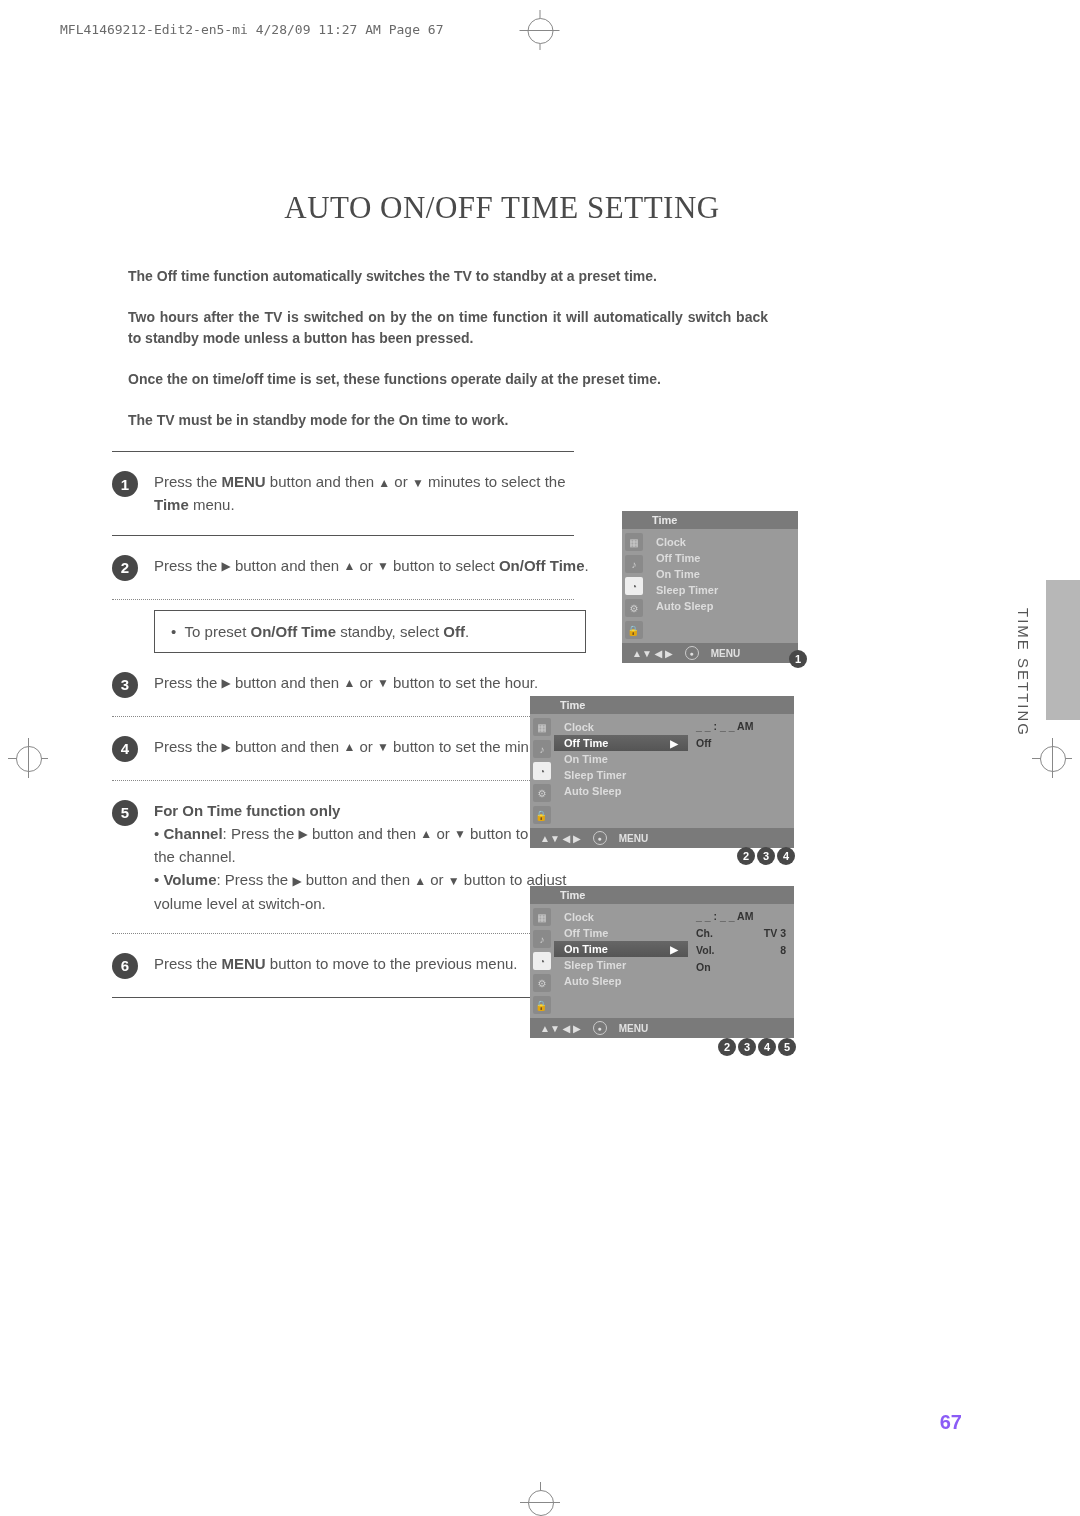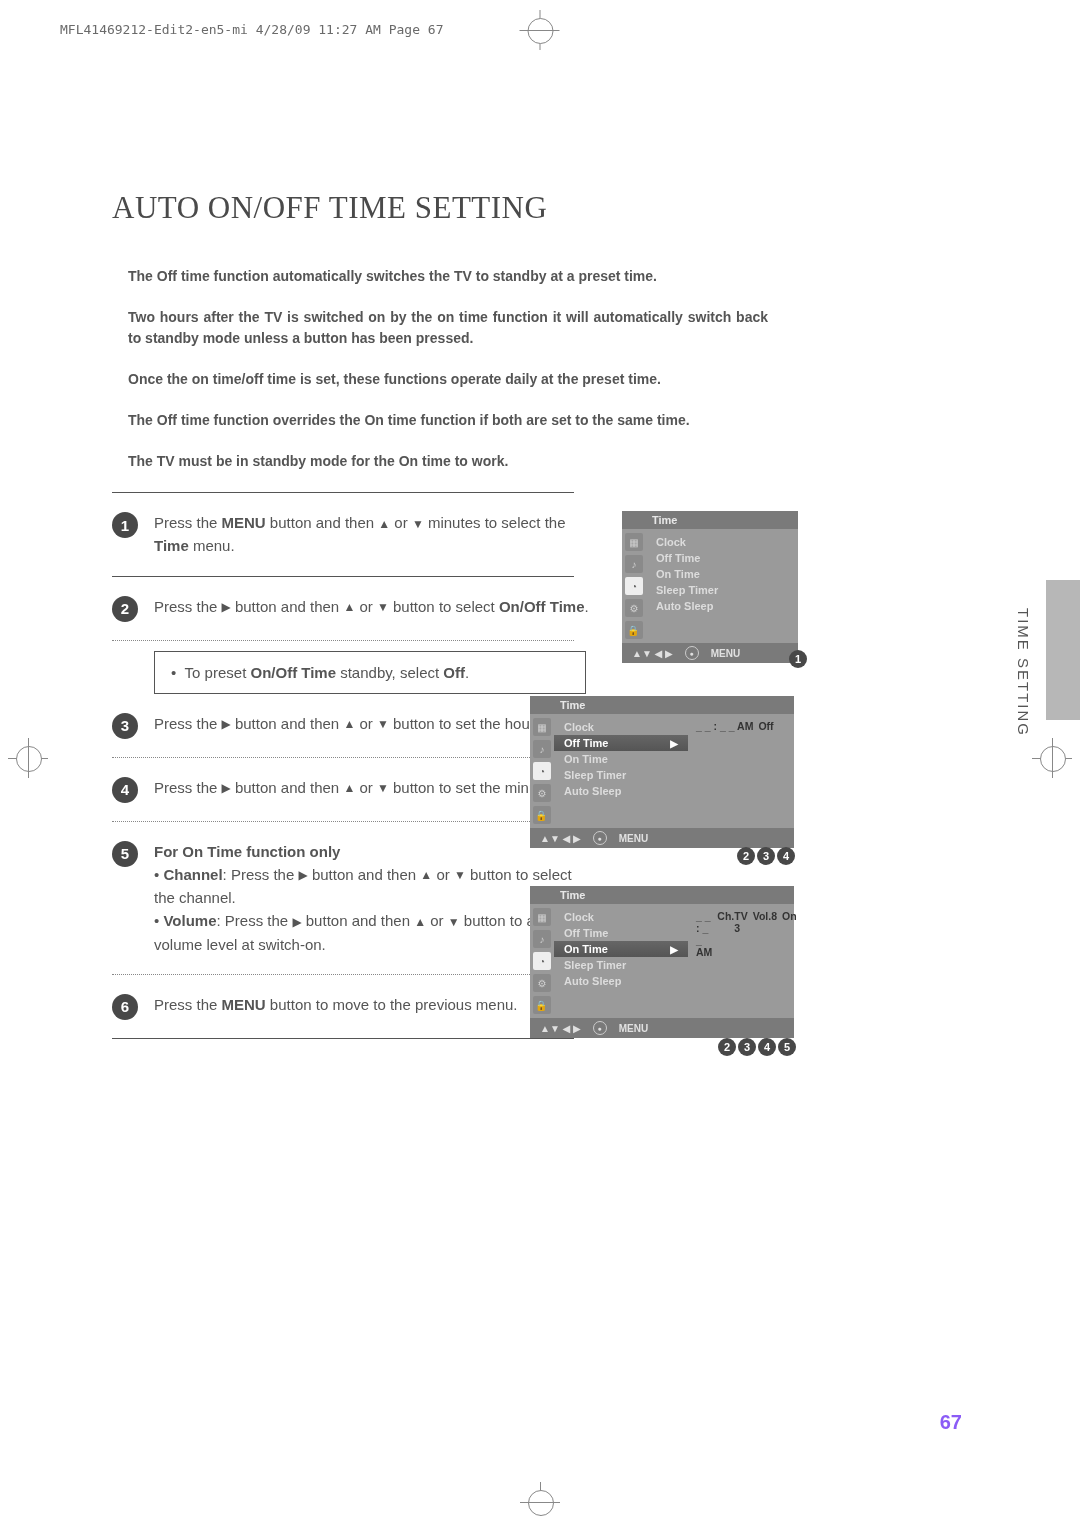--- a/index.html
+++ b/index.html
@@ -53,20 +53,21 @@
     left: 112px;
     top: 190px;
     width: 780px;
   }
   h1.title {
     font-size: 31px;
     font-weight: normal;
     letter-spacing: 0.5px;
     margin: 0 0 40px 0;
     color: #4a4a4a;
+    text-align: center;
   }
   .intro p {
     font-family: "Helvetica", Arial, sans-serif;
     font-size: 14px;
     font-weight: bold;
     line-height: 1.5;
     margin: 0 0 20px 16px;
     max-width: 640px;
     color: #555;
     text-align: justify;
@@ -179,21 +180,21 @@
   }
   .osd .menucol .row.sel {
     background: linear-gradient(#666, #555);
     color: #fff;
   }
   .osd .detailcol {
     width: 90px;
     padding: 6px 8px;
     font-size: 10.5px;
     color: #333;
-    display:flex;gap:5px;
+    display:flex;flex-direction:column;gap:5px;
     font-weight:bold;
   }
   .osd .detailcol .line { display:flex; justify-content: space-between; }
   .osd .menubar {
     background: #7a7a7a;
     padding: 3px 10px;
     font-size: 10px;
     display:flex; gap:12px; align-items:center;
     color: #e0e0e0;
   }
@@ -249,21 +250,20 @@
 <div class="side-label">TIME SETTING</div>
 <div class="page-num">67</div>
 
 <div class="page">
   <h1 class="title">AUTO ON/OFF TIME SETTING</h1>
 
   <div class="intro">
     <p>The Off time function automatically switches the TV to standby at a preset time.</p>
     <p>Two hours after the TV is switched on by the on time function it will automatically switch back to standby mode unless a button has been pressed.</p>
     <p>Once the on time/off time is set, these functions operate daily at the preset time.</p>
-    <p>The Off time function overrides the On time function if both are set to the same time.</p>
     <p>The TV must be in standby mode for the On time to work.</p>
   </div>
 
   <hr class="divider">
 
   <div class="steps">
 
     <div class="step">
       <div class="num">1</div>
       <div class="step-text">

